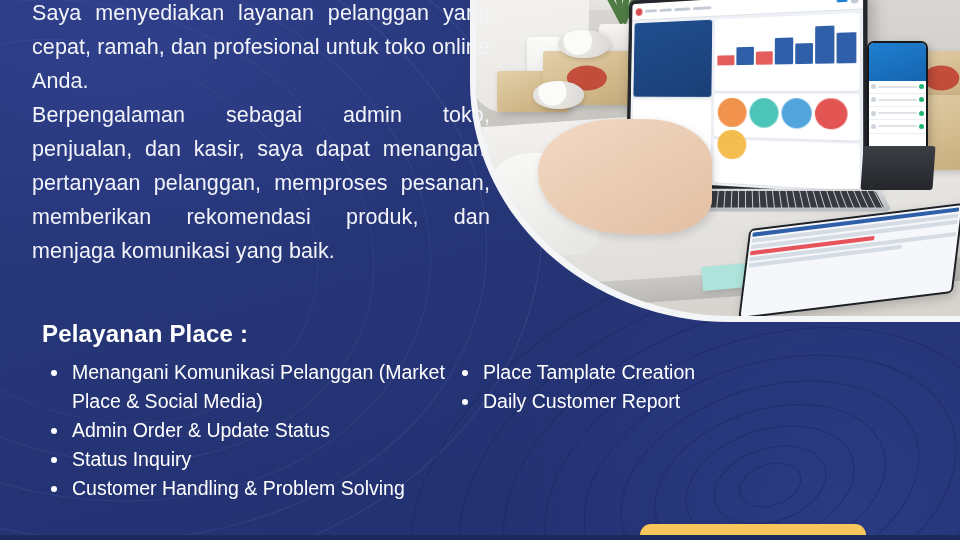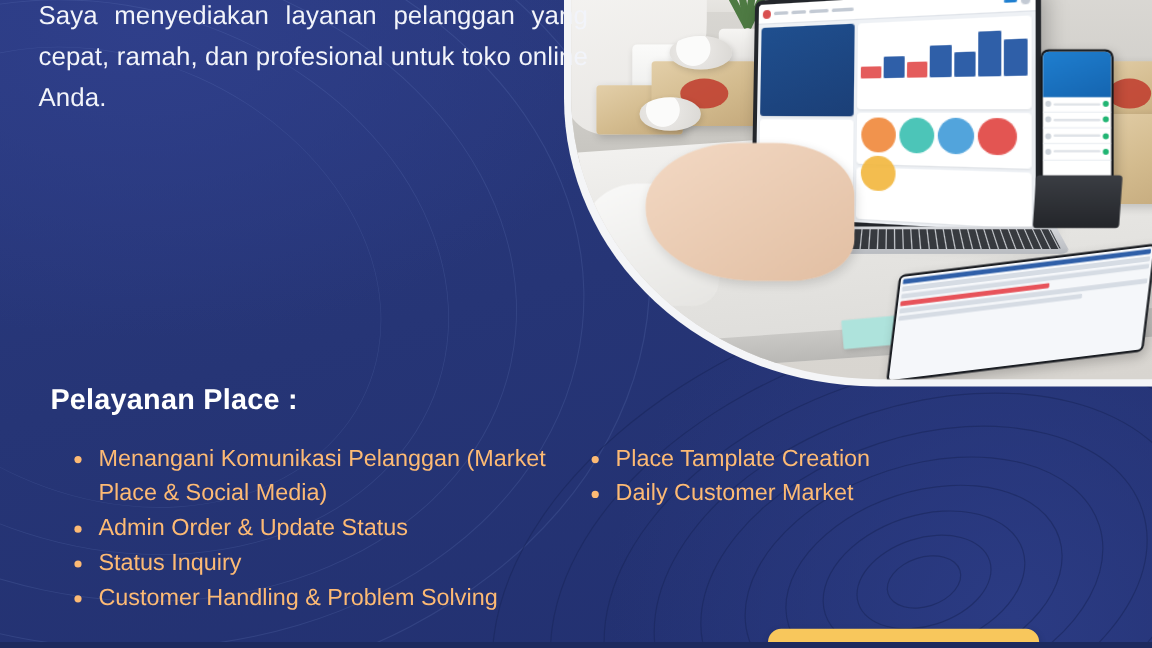--- a/index.html
+++ b/index.html
@@ -313,23 +313,23 @@
     font-size: 24px;
     font-weight: bold;
     letter-spacing: .2px;
     margin: 0 0 10px 0;
   }
   .services-cols {
     display: flex;
     gap: 8px;
   }
   .services-cols ul {
-    margin: 10px;
+    margin: 0;
     padding-left: 28px;
-    color: #fdba74;
+    color: #ffffff;
     font-size: 19.5px;
     line-height: 29px;
   }
   .services-cols ul.left  { width: 375px; }
   .services-cols ul.right { width: 330px; }
   .services-cols li { margin: 0; padding-left: 2px; }
 
   
   .cta {
     position: absolute;
@@ -495,33 +495,34 @@
           <i style="background:#e7535a;width:60%"></i>
             <i></i>
             <i style="width:74%"></i>
         </div>
       </div>
     </div>
   </div>
 
   <div class="intro">
     <p>Saya menyediakan layanan pelanggan yang cepat, ramah, dan profesional untuk toko online Anda.</p>
+    <p>Berpengalaman sebagai admin toko, penjualan, dan kasir, saya dapat menangani pertanyaan pelanggan, memproses pesanan, memberikan rekomendasi produk, dan menjaga komunikasi yang baik.</p>
   </div>
 
   <div class="services">
     <h2 class="services-title">Pelayanan Place :</h2>
     <div class="services-cols">
       <ul class="left">
         <li>Menangani Komunikasi Pelanggan (Market Place &amp; Social Media)</li>
         <li>Admin Order &amp; Update Status</li>
         <li>Status Inquiry</li>
         <li>Customer Handling &amp; Problem Solving</li>
       </ul>
       <ul class="right">
         <li>Place Tamplate Creation</li>
-        <li>Daily Customer Market</li>
+        <li>Daily Customer Report</li>
       </ul>
     </div>
   </div>
 
   <button class="cta">Hubungi Kami</button>
 
 </div>
 
 </body></html>

